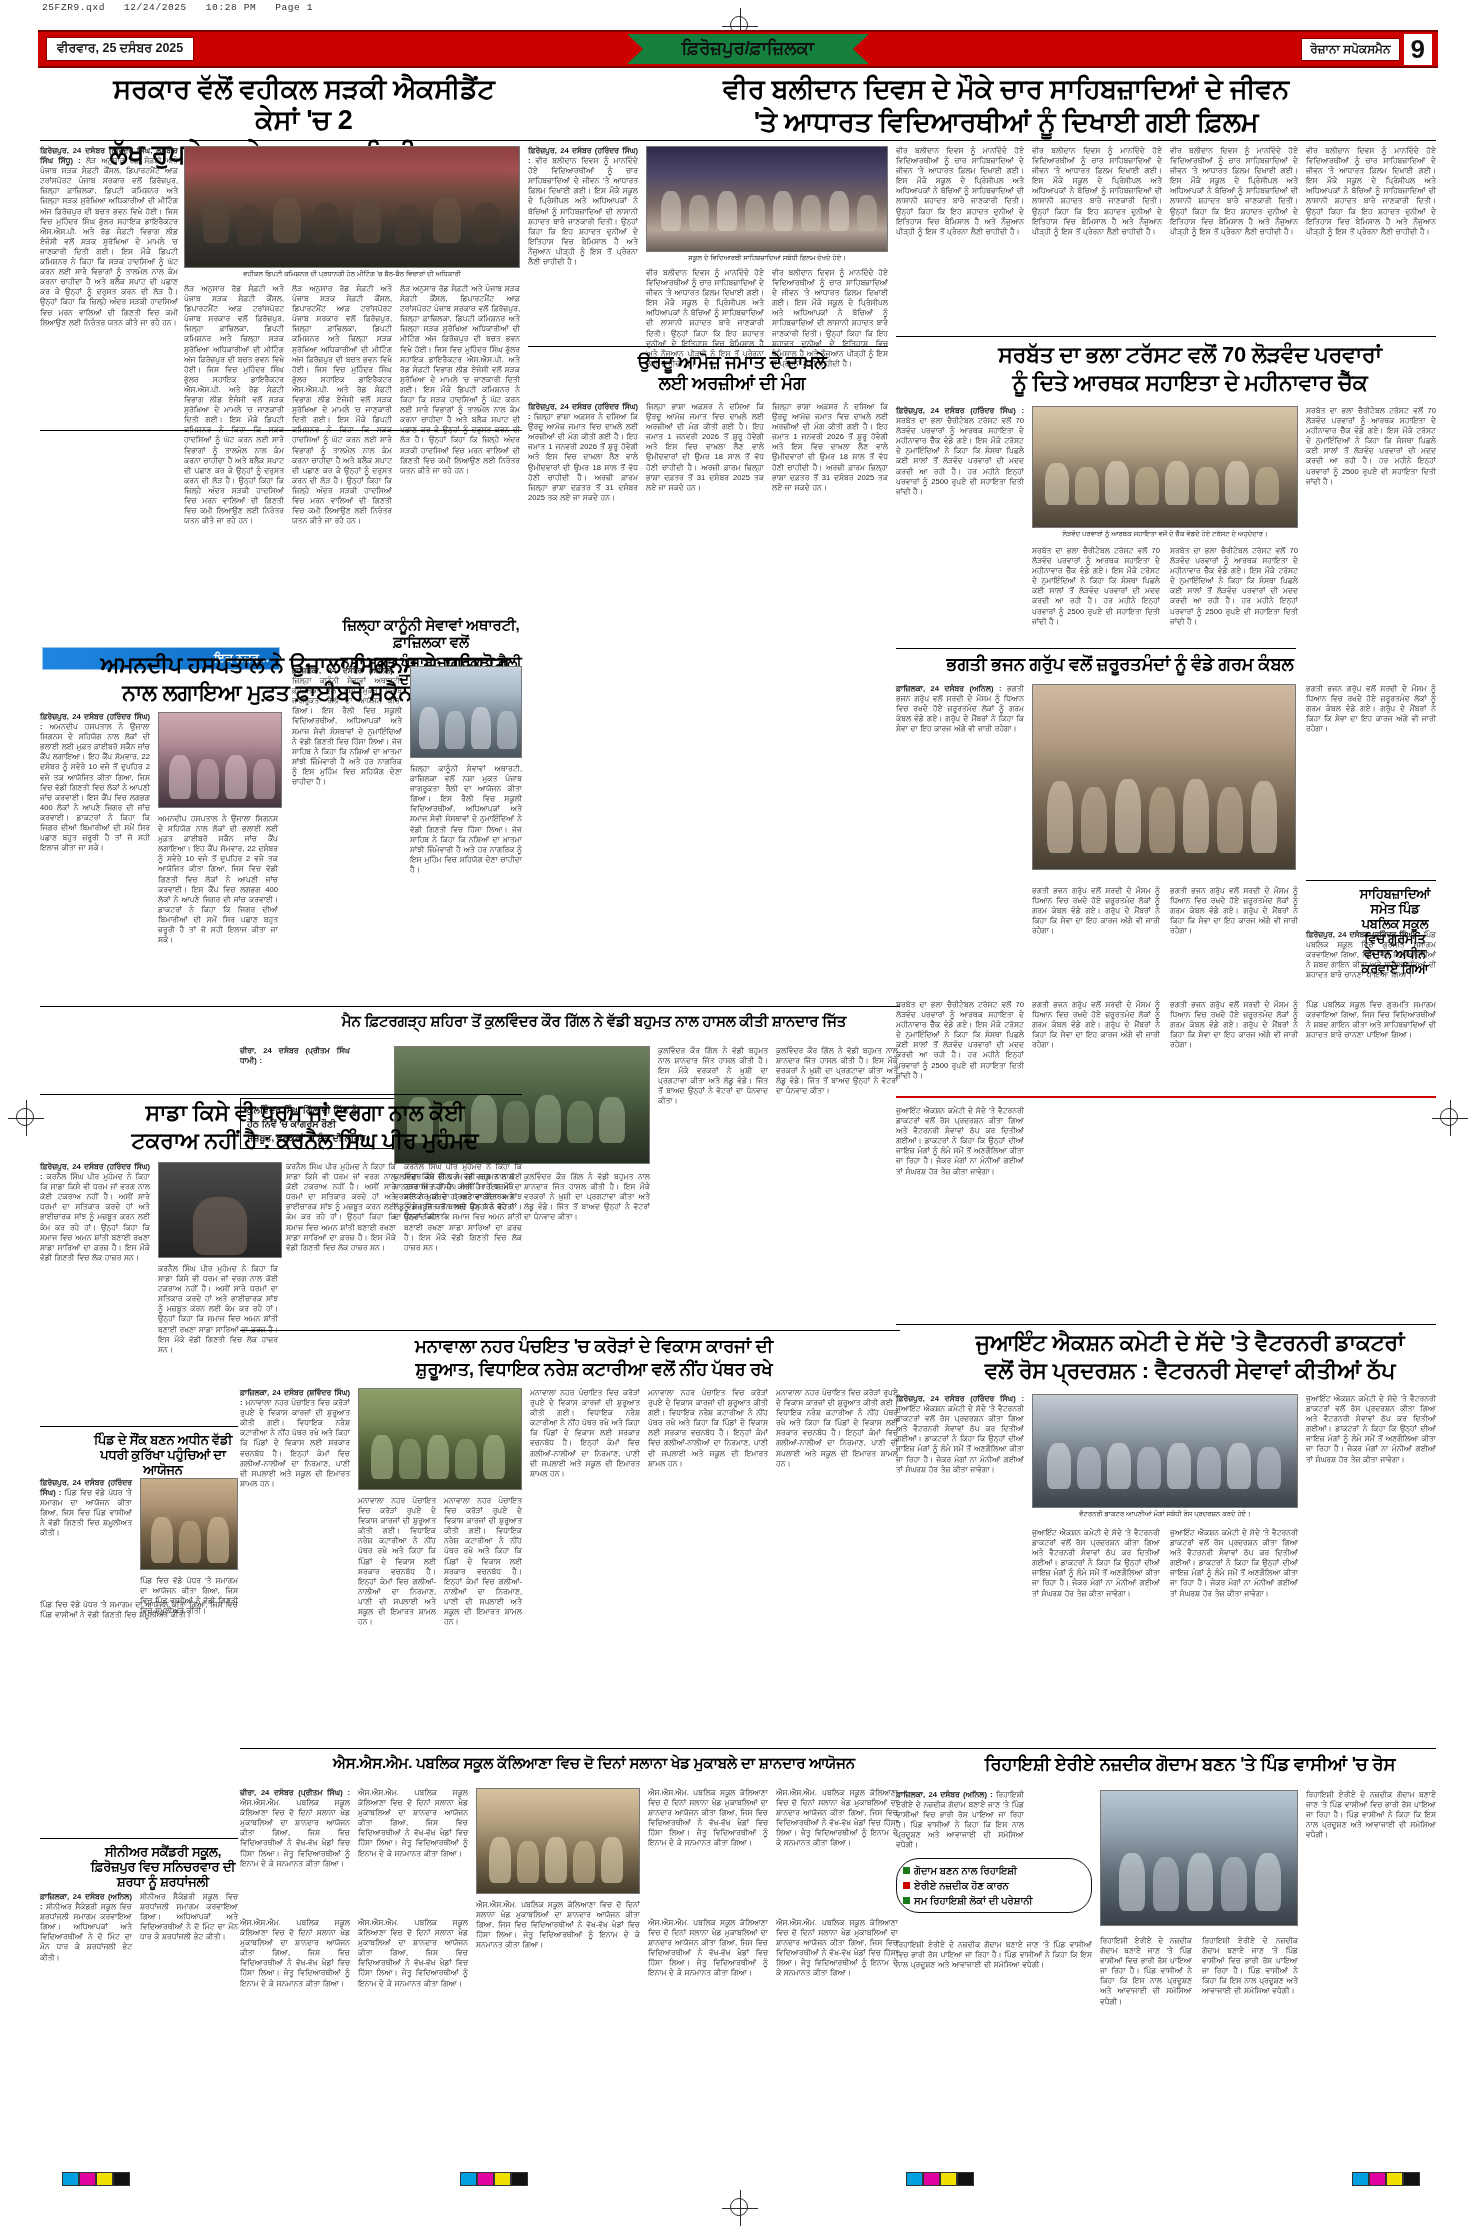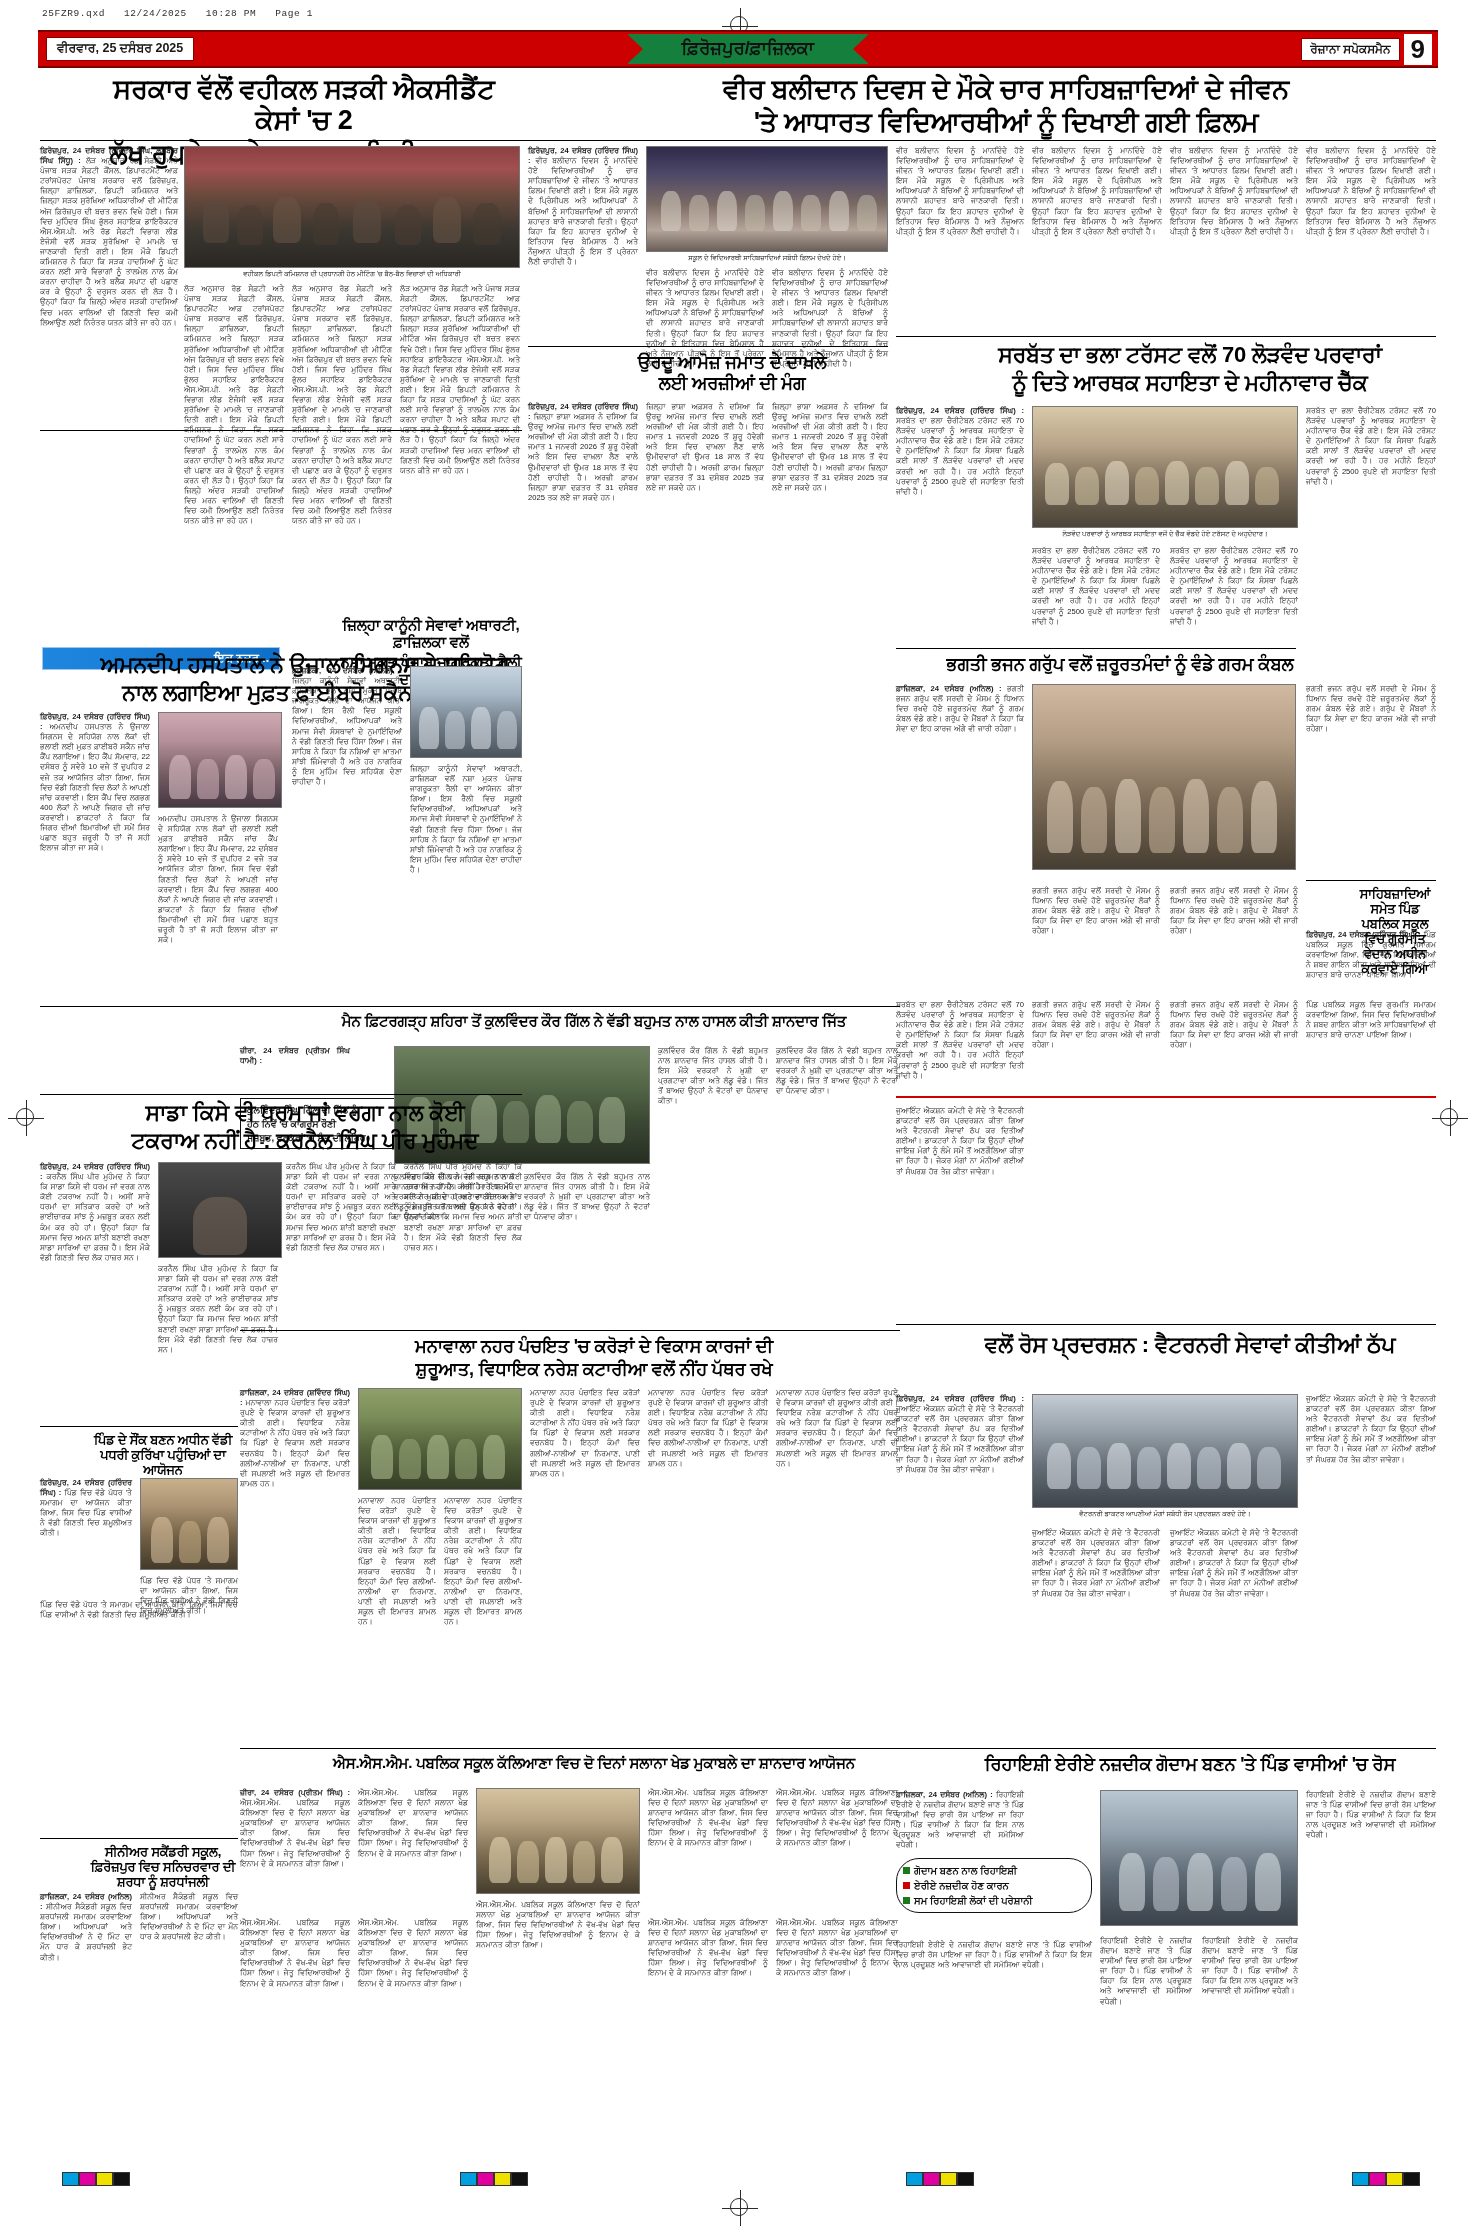--- a/index.html
+++ b/index.html
@@ -13,21 +13,21 @@
   }
 
   
   .regmark { position:absolute; pointer-events:none; }
   .regmark .h { position:absolute; background:#2b2b2b; height:1px; }
   .regmark .v { position:absolute; background:#2b2b2b; width:1px; }
   .regmark .c { position:absolute; border:1px solid #2b2b2b; border-radius:50%; }
 
   
   .slug {
-    position:absolute; left:42px; top:8px;
+    position:absolute; left:42px; top:2px;
     font-family:"Liberation Mono", monospace;
     font-size:9.5px; letter-spacing:.6px; color:#2f2f2f; white-space:pre;
   }
 
   
   .masthead {
     position:absolute; left:38px; top:30px; width:1400px; height:38px;
     background:#cc0000; border-top:2px solid #7a0000; border-bottom:2px solid #7a0000;
     display:flex; align-items:center;
   }
@@ -495,20 +495,21 @@
 </div>
 <div class="abs" style="left:648px;top:1388px;width:120px;">
   <div class="body-col">ਮਨਾਵਾਲਾ ਨਹਰ ਪੰਚਾਇਤ ਵਿਚ ਕਰੋੜਾਂ ਰੁਪਏ ਦੇ ਵਿਕਾਸ ਕਾਰਜਾਂ ਦੀ ਸ਼ੁਰੂਆਤ ਕੀਤੀ ਗਈ। ਵਿਧਾਇਕ ਨਰੇਸ਼ ਕਟਾਰੀਆ ਨੇ ਨੀਂਹ ਪੱਥਰ ਰਖੇ ਅਤੇ ਕਿਹਾ ਕਿ ਪਿੰਡਾਂ ਦੇ ਵਿਕਾਸ ਲਈ ਸਰਕਾਰ ਵਚਨਬੱਧ ਹੈ। ਇਨ੍ਹਾਂ ਕੰਮਾਂ ਵਿਚ ਗਲੀਆਂ-ਨਾਲੀਆਂ ਦਾ ਨਿਰਮਾਣ, ਪਾਣੀ ਦੀ ਸਪਲਾਈ ਅਤੇ ਸਕੂਲ ਦੀ ਇਮਾਰਤ ਸ਼ਾਮਲ ਹਨ।</div>
 </div>
 <div class="abs" style="left:776px;top:1388px;width:122px;">
   <div class="body-col">ਮਨਾਵਾਲਾ ਨਹਰ ਪੰਚਾਇਤ ਵਿਚ ਕਰੋੜਾਂ ਰੁਪਏ ਦੇ ਵਿਕਾਸ ਕਾਰਜਾਂ ਦੀ ਸ਼ੁਰੂਆਤ ਕੀਤੀ ਗਈ। ਵਿਧਾਇਕ ਨਰੇਸ਼ ਕਟਾਰੀਆ ਨੇ ਨੀਂਹ ਪੱਥਰ ਰਖੇ ਅਤੇ ਕਿਹਾ ਕਿ ਪਿੰਡਾਂ ਦੇ ਵਿਕਾਸ ਲਈ ਸਰਕਾਰ ਵਚਨਬੱਧ ਹੈ। ਇਨ੍ਹਾਂ ਕੰਮਾਂ ਵਿਚ ਗਲੀਆਂ-ਨਾਲੀਆਂ ਦਾ ਨਿਰਮਾਣ, ਪਾਣੀ ਦੀ ਸਪਲਾਈ ਅਤੇ ਸਕੂਲ ਦੀ ਇਮਾਰਤ ਸ਼ਾਮਲ ਹਨ।</div>
 </div>
 
 <div class="abs rule-thin" style="left:896px;top:1324px;width:540px;"></div>
 <div class="abs" style="left:896px;top:1330px;width:540px;">
+  <div class="hl hl-lg">ਜੁਆਇੰਟ ਐਕਸ਼ਨ ਕਮੇਟੀ ਦੇ ਸੱਦੇ 'ਤੇ ਵੈਟਰਨਰੀ ਡਾਕਟਰਾਂ</div>
   <div class="hl hl-lg" style="margin-top:2px;">ਵਲੋਂ ਰੋਸ ਪ੍ਰਦਰਸ਼ਨ : ਵੈਟਰਨਰੀ ਸੇਵਾਵਾਂ ਕੀਤੀਆਂ ਠੱਪ</div>
 </div>
 <div class="abs" style="left:896px;top:1394px;width:128px;">
   <div class="body-col">
     <span class="byline">ਫ਼ਿਰੋਜ਼ਪੁਰ, 24 ਦਸੰਬਰ (ਹਰਿੰਦਰ ਸਿੰਘ) :</span>
     <span>ਜੁਆਇੰਟ ਐਕਸ਼ਨ ਕਮੇਟੀ ਦੇ ਸੱਦੇ 'ਤੇ ਵੈਟਰਨਰੀ ਡਾਕਟਰਾਂ ਵਲੋਂ ਰੋਸ ਪ੍ਰਦਰਸ਼ਨ ਕੀਤਾ ਗਿਆ ਅਤੇ ਵੈਟਰਨਰੀ ਸੇਵਾਵਾਂ ਠੱਪ ਕਰ ਦਿਤੀਆਂ ਗਈਆਂ। ਡਾਕਟਰਾਂ ਨੇ ਕਿਹਾ ਕਿ ਉਨ੍ਹਾਂ ਦੀਆਂ ਜਾਇਜ਼ ਮੰਗਾਂ ਨੂੰ ਲੰਮੇ ਸਮੇਂ ਤੋਂ ਅਣਗੌਲਿਆ ਕੀਤਾ ਜਾ ਰਿਹਾ ਹੈ। ਜੇਕਰ ਮੰਗਾਂ ਨਾ ਮੰਨੀਆਂ ਗਈਆਂ ਤਾਂ ਸੰਘਰਸ਼ ਹੋਰ ਤੇਜ਼ ਕੀਤਾ ਜਾਵੇਗਾ।</span>
   </div>
 </div>
 <div class="abs photo ph-vet" style="left:1032px;top:1394px;width:266px;height:114px;">
   <div class="figfig" style="left:14px;top:48px;width:24px;height:46px;background:#e4e9ee;"></div>

